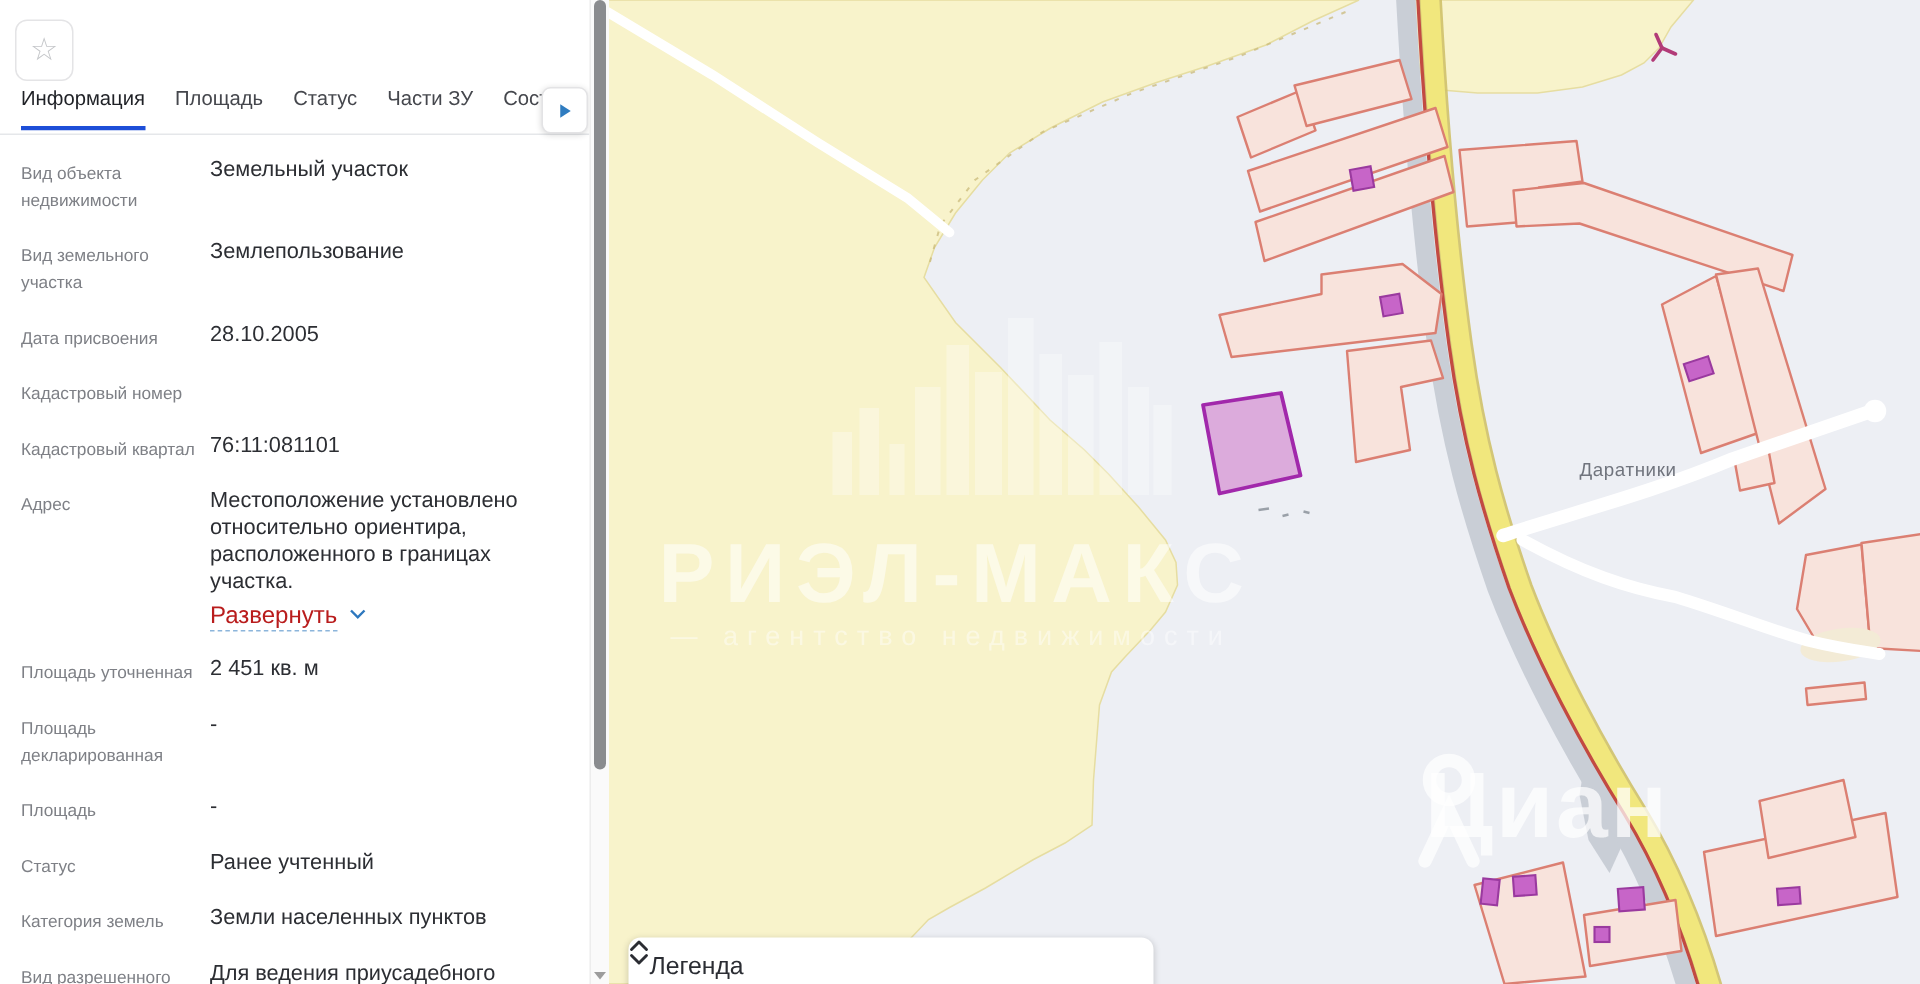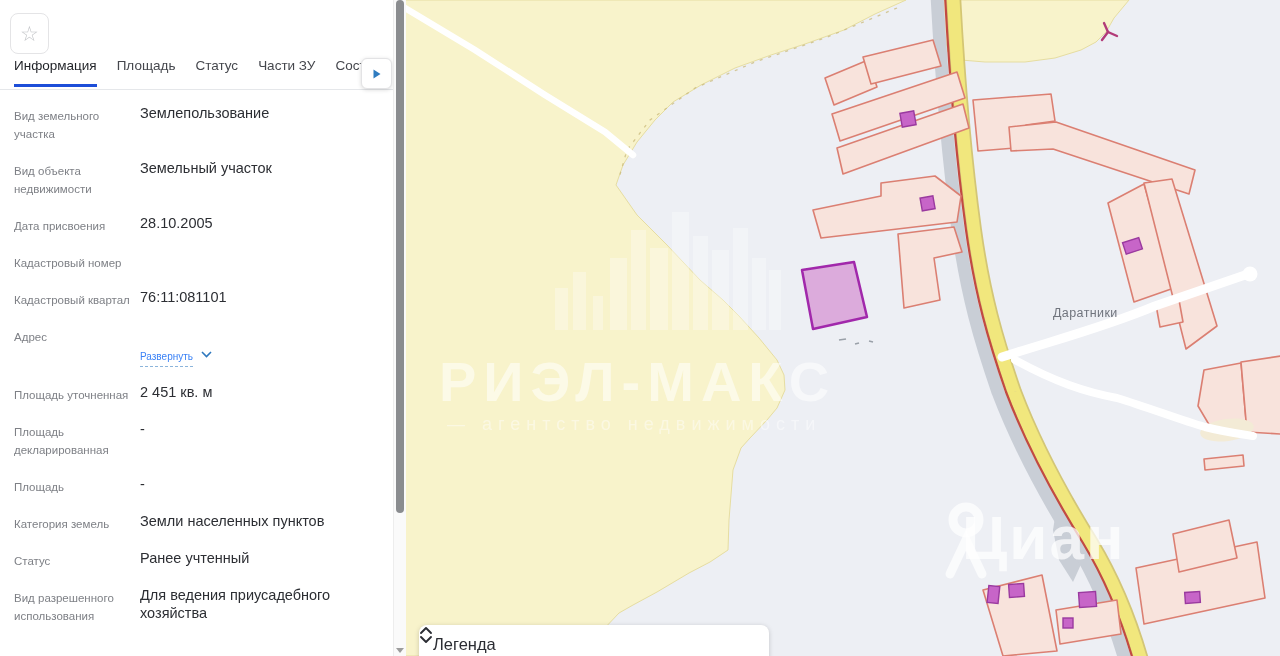--- a/index.html
+++ b/index.html
@@ -15,41 +15,41 @@
   .tab{margin-right:20px;font-size:13.5px;color:#45474d;padding-bottom:11px;cursor:pointer;}
   .tab.active{color:#1f2126;border-bottom:3px solid #1d4ed8;}
   .tabs-divider{position:absolute;left:0;right:0;top:89px;height:1px;background:#e5e7ea;}
   .next-btn{position:absolute;left:361px;top:58px;width:29px;height:29px;background:#fff;
             border:1px solid #e3e3e5;border-radius:6px;box-shadow:0 1px 4px rgba(0,0,0,.15);
             display:flex;align-items:center;justify-content:center;cursor:pointer;z-index:3;}
   .fields{position:absolute;left:14px;top:104px;right:12px;}
   .frow{display:flex;margin-bottom:16px;}
   .flabel{flex:none;width:122px;padding-right:4px;font-size:11.5px;line-height:18px;color:#7e8086;padding-top:3px;}
   .fvalue{flex:1;font-size:14.5px;line-height:18px;color:#2c2e33;}
-  .expand-link{display:inline-block;margin-top:5px;font-size:10px;color:#3b82f6;cursor:pointer;
+  .expand-link{display:inline-block;margin-top:5px;font-size:16px;color:#b91c1c;cursor:pointer;
                border-bottom:1px dashed rgba(46,120,190,.55);}
   .expand-chevron{margin-left:8px;vertical-align:2px;}
 
   
   .vscroll{position:absolute;left:393px;top:0;width:12px;height:656px;background:#fafafa;
            border-left:1px solid #ededed;z-index:6;}
   .vthumb{position:absolute;left:2px;top:0;width:8px;height:513px;background:#8a8c8f;border-radius:4px;cursor:pointer;}
   .varrow{position:absolute;left:2px;bottom:3px;width:0;height:0;
           border-left:4px solid transparent;border-right:4px solid transparent;border-top:5px solid #9c9c9c;}
 
   
   .map{position:absolute;left:405px;top:0;width:875px;height:656px;background:#edeff4;overflow:hidden;cursor:grab;padding-left:16px;}
   .map svg{position:absolute;left:0;top:0;}
   .place-label{position:absolute;left:648px;top:306px;font-size:12.5px;color:#70747d;letter-spacing:.4px;}
   .wm-title{position:absolute;left:34px;top:349px;font-size:56px;font-weight:bold;letter-spacing:7px;
             color:rgba(255,255,255,.55);white-space:nowrap;}
   .wm-sub{position:absolute;left:42px;top:414px;font-size:18px;letter-spacing:6px;
           color:rgba(255,255,255,.45);white-space:nowrap;}
   .cian{position:absolute;left:535px;top:498px;display:flex;align-items:flex-start;color:rgba(255,255,255,.72);}
-  .cian-text{font-size:62px;font-weight:bold;letter-spacing:2px;line-height:80px;margin-left:22px;}
+  .cian-text{font-size:62px;font-weight:bold;letter-spacing:2px;line-height:80px;margin-left:10px;}
   .legend{position:absolute;left:14px;top:625px;width:350px;height:39px;background:#fff;border-radius:8px;
           box-shadow:0 1px 5px rgba(0,0,0,.18);display:flex;align-items:center;padding:0 14px;
           box-sizing:border-box;cursor:pointer;justify-content:flex-end;}
   .legend-label{font-size:16.5px;color:#2b2d33;flex:1;}
 </style>
 </head>
 <body>
 
 <div class="panel">
   <div class="fav-btn">
@@ -65,66 +65,66 @@
   </div>
   <div class="next-btn">
     <svg width="8" height="10" viewBox="0 0 8 10">
       <path d="M0.5,0.5 L7.5,5 L0.5,9.5 Z" fill="#2f7cc0"></path>
     </svg>
   </div>
   <div class="tabs-divider"></div>
 
   <div class="fields">
     <div class="frow">
+        <div class="flabel">Вид объекта недвижимости</div>
+        <div class="fvalue">Земельный участок</div>
+      </div>
+    <div class="frow">
         <div class="flabel">Вид земельного участка</div>
         <div class="fvalue">Землепользование</div>
       </div>
     <div class="frow">
-        <div class="flabel">Вид объекта недвижимости</div>
-        <div class="fvalue">Земельный участок</div>
-      </div>
-    <div class="frow">
         <div class="flabel">Дата присвоения</div>
         <div class="fvalue">28.10.2005</div>
       </div>
     <div class="frow">
         <div class="flabel">Кадастровый номер</div>
       </div>
     <div class="frow">
         <div class="flabel">Кадастровый квартал</div>
         <div class="fvalue">76:11:081101</div>
       </div>
     <div class="frow">
       <div class="flabel">Адрес</div>
       <div class="fvalue">
-        <br>
+        <span>Местоположение установлено относительно ориентира, расположенного в границах участка.</span><br>
         <span class="expand-link">Развернуть</span><svg class="expand-chevron" width="11" height="7" viewBox="0 0 11 7">
             <path d="M1,1 L5.5,5.5 L10,1" fill="none" stroke="#2e78be" stroke-width="1.6"></path>
           </svg>
       </div>
     </div>
     <div class="frow">
         <div class="flabel">Площадь уточненная</div>
         <div class="fvalue">2 451 кв. м</div>
       </div>
     <div class="frow">
         <div class="flabel">Площадь декларированная</div>
         <div class="fvalue">-</div>
       </div>
     <div class="frow">
         <div class="flabel">Площадь</div>
         <div class="fvalue">-</div>
       </div>
     <div class="frow">
+        <div class="flabel">Статус</div>
+        <div class="fvalue">Ранее учтенный</div>
+      </div>
+    <div class="frow">
         <div class="flabel">Категория земель</div>
         <div class="fvalue">Земли населенных пунктов</div>
-      </div>
-    <div class="frow">
-        <div class="flabel">Статус</div>
-        <div class="fvalue">Ранее учтенный</div>
       </div>
     <div class="frow">
         <div class="flabel">Вид разрешенного использования</div>
         <div class="fvalue">Для ведения приусадебного хозяйства</div>
       </div>
 
   </div>
 </div>
 
 <div class="vscroll">

